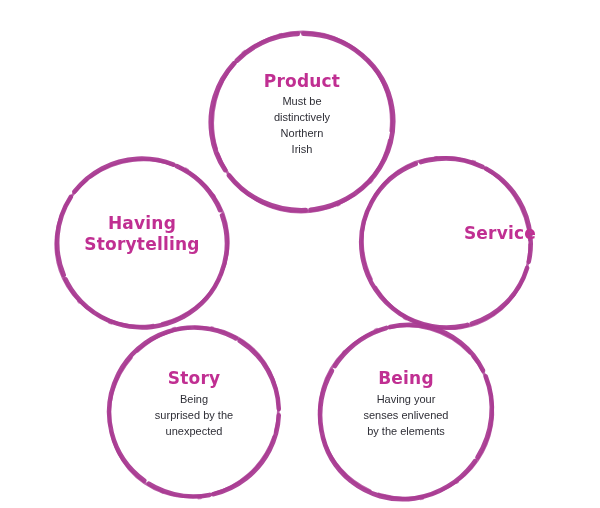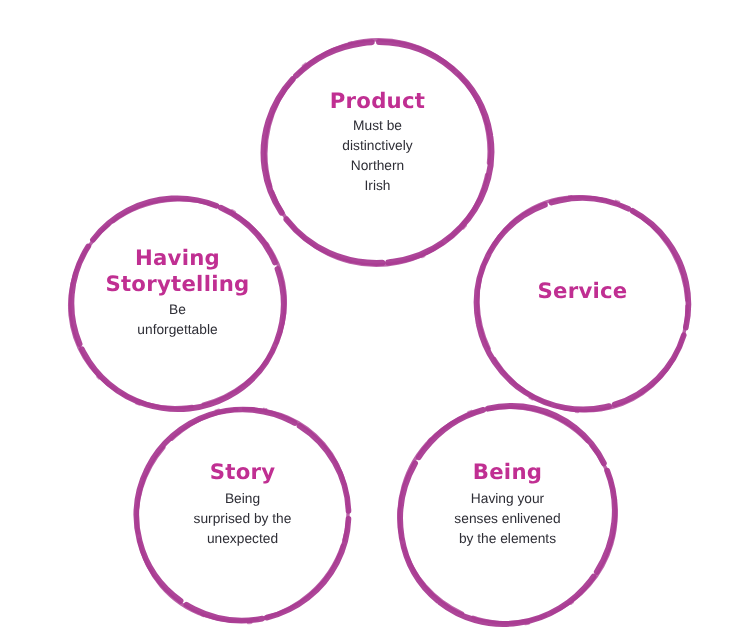--- a/index.html
+++ b/index.html
@@ -29,21 +29,21 @@
   .ring{
     position:absolute;
     inset:0;
     width:100%;
     height:100%;
     color:var(--accent);
     pointer-events:none;
   }
   .pos-product{left:205px;top:26px;width:194px;height:192px;}
   .pos-brand  {left:52px; top:151px;width:180px;height:184px;}
-  .pos-service{left:376px;top:151px;width:180px;height:184px;}
+  .pos-service{left:356px;top:151px;width:180px;height:184px;justify-content:flex-end;}
   .pos-story  {left:104px;top:320px;width:180px;height:184px;}
   .pos-place  {left:312px;top:320px;width:188px;height:184px;}
 
   .pos-brand  .ring{transform:rotate(70deg);}
   .pos-service .ring{transform:rotate(160deg) scaleY(-1);}
   .pos-story  .ring{transform:rotate(215deg);}
   .pos-place  .ring{transform:rotate(300deg) scaleX(-1);}
 
   .content{
     position:relative;
@@ -91,22 +91,20 @@
 
   <div class="circle-node pos-brand">
     <svg class="ring" viewBox="0 0 200 200" preserveAspectRatio="none" aria-hidden="true">
       <ellipse cx="100" cy="100" rx="94" ry="92" fill="none" stroke="currentColor" stroke-width="5" stroke-linecap="round" stroke-dasharray="150 5 90 7 120 4 70 6 130 8" transform="rotate(-8 100 100)" opacity="0.95"></ellipse>
       <ellipse cx="100" cy="100" rx="92" ry="94" fill="none" stroke="currentColor" stroke-width="3" stroke-linecap="round" stroke-dasharray="60 6 170 5 95 8 140 6 80 10" transform="rotate(14 100 100)" opacity="0.8"></ellipse>
       <ellipse cx="100" cy="100" rx="95" ry="93" fill="none" stroke="currentColor" stroke-width="2" stroke-linecap="round" stroke-dasharray="3 40 2 60 4 80 2 120" transform="rotate(40 100 100)" opacity="0.55"></ellipse>
     </svg>
     <div class="content">
       <div class="title">Having
 Storytelling</div>
-      <div class="body">Be
-unforgettable</div>
     </div>
   </div>
 
   <div class="circle-node pos-service">
     <svg class="ring" viewBox="0 0 200 200" preserveAspectRatio="none" aria-hidden="true">
       <ellipse cx="100" cy="100" rx="94" ry="92" fill="none" stroke="currentColor" stroke-width="5" stroke-linecap="round" stroke-dasharray="150 5 90 7 120 4 70 6 130 8" transform="rotate(-8 100 100)" opacity="0.95"></ellipse>
       <ellipse cx="100" cy="100" rx="92" ry="94" fill="none" stroke="currentColor" stroke-width="3" stroke-linecap="round" stroke-dasharray="60 6 170 5 95 8 140 6 80 10" transform="rotate(14 100 100)" opacity="0.8"></ellipse>
       <ellipse cx="100" cy="100" rx="95" ry="93" fill="none" stroke="currentColor" stroke-width="2" stroke-linecap="round" stroke-dasharray="3 40 2 60 4 80 2 120" transform="rotate(40 100 100)" opacity="0.55"></ellipse>
     </svg>
     <div class="content">

